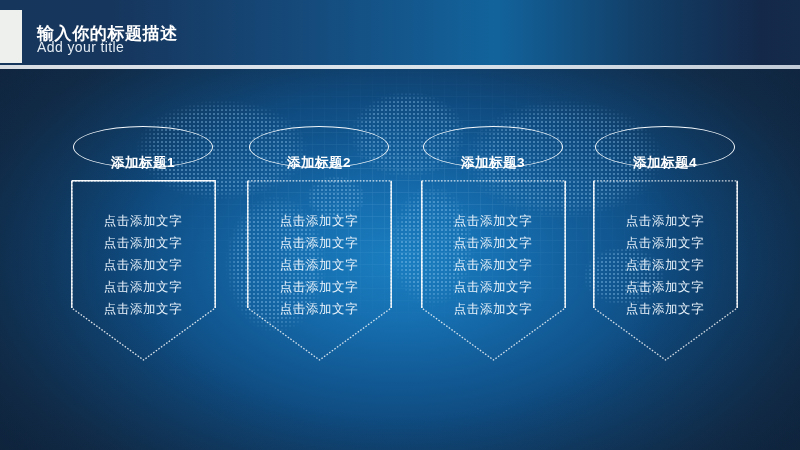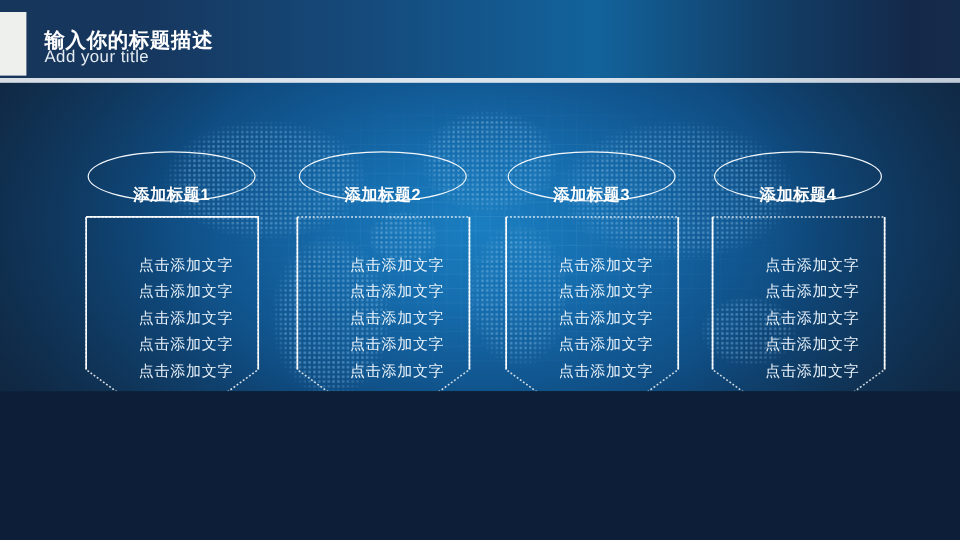--- a/index.html
+++ b/index.html
@@ -8,21 +8,21 @@
     padding: 0;
     background: #0d1f38;
   }
   body {
     font-family: "Liberation Sans", "DejaVu Sans", sans-serif;
   }
 
   #slide {
     position: relative;
     width: 800px;
-    height: 326px;
+    height: 450px;
     overflow: hidden;
     background: #0f766e;
   }
 
   
   .bg-base {
     position: absolute;
     inset: 0;
     background:
       radial-gradient(ellipse 560px 330px at 50% 58%,
@@ -185,21 +185,21 @@
   }
   .ribbon svg {
     display: block;
     width: 145px;
     height: 212px;
     overflow: visible;
   }
 
   .body-list {
     position: absolute;
-    left: 12px;
+    left: 0;
     top: 84px;
     width: 176px;
     text-align: center;
   }
   .body-line {
     font-size: 12.5px;
     color: #eaf3fb;
     line-height: 22px;
     letter-spacing: 0.6px;
     white-space: nowrap;

